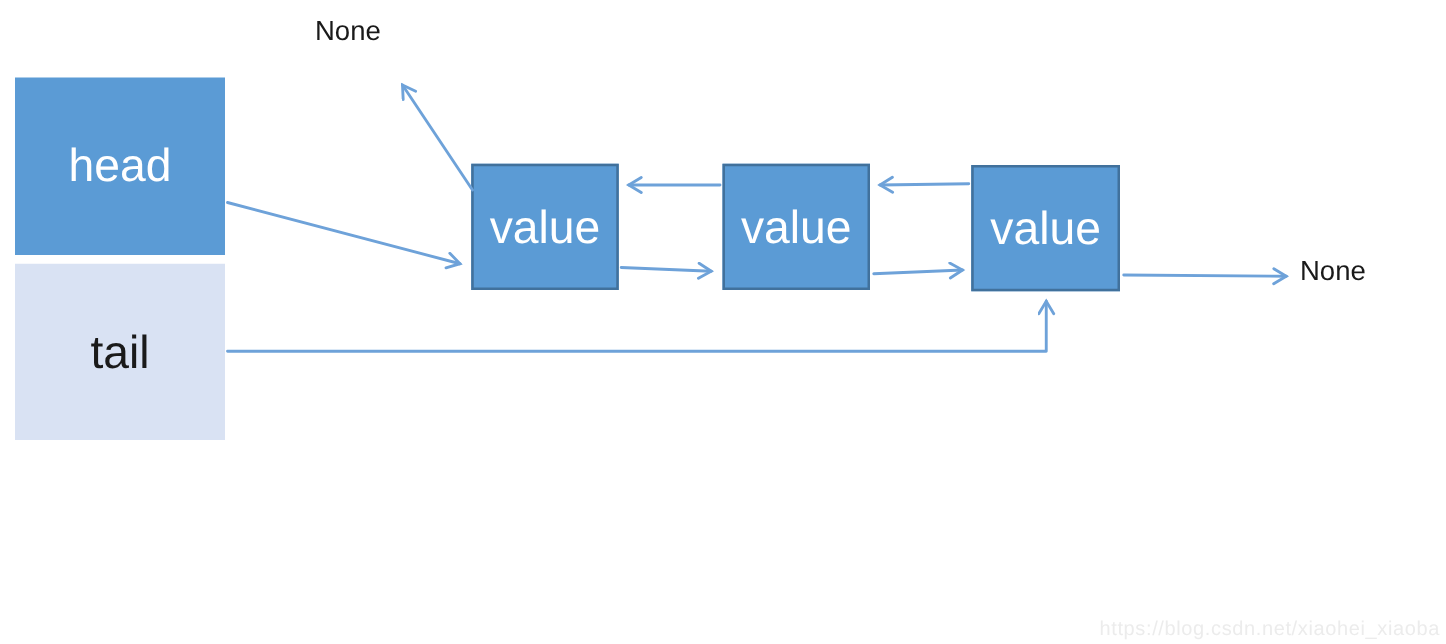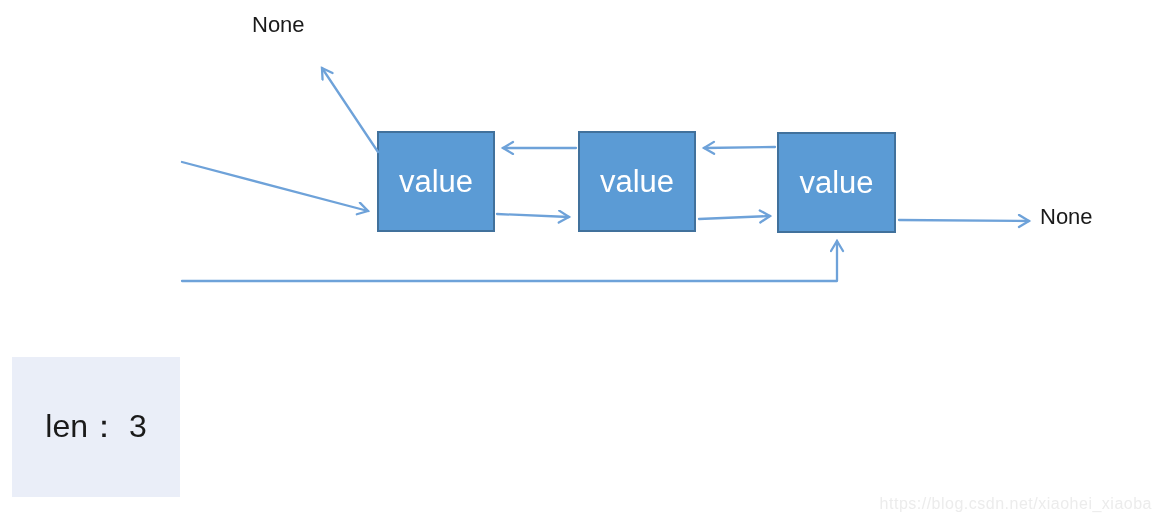--- a/index.html
+++ b/index.html
@@ -36,21 +36,21 @@
     color:var(--text-dark);font-size:37px;
   }
   .reg-len{
     left:12px;top:357px;width:168px;height:140px;
     background:var(--len-fill);
     color:var(--text-dark);font-size:32px;
   }
   .node{
     background:var(--node-fill);
     border:2px solid var(--node-border);
-    color:var(--text-light);font-size:31px;
+    color:var(--text-light);font-size:37px;
   }
   .node-1{left:377px;top:131px;width:118px;height:101px;}
   .node-2{left:578px;top:131px;width:118px;height:101px;}
   .node-3{left:777px;top:132px;width:119px;height:101px;}
   .none-label{
     position:absolute;
     color:var(--text-dark);font-size:22px;
   }
   .none-top{left:252px;top:12px;}
   .none-right{left:1040px;top:204px;}
@@ -78,22 +78,25 @@
     color:var(--watermark);
     letter-spacing:0.5px;
     white-space:nowrap;
   }
 </style>
 </head>
 <body>
 
 <div class="canvas">
 
-  <div class="box reg-len">
-    <span>len： 3</span>
+  <div class="box reg-head">
+    <span>head</span>
+  </div>
+  <div class="box reg-tail">
+    <span>tail</span>
   </div>
 
   <div class="box node node-1">
     <span>value</span>
   </div>
   <div class="box node node-2">
     <span>value</span>
   </div>
   <div class="box node node-3">
     <span>value</span>

